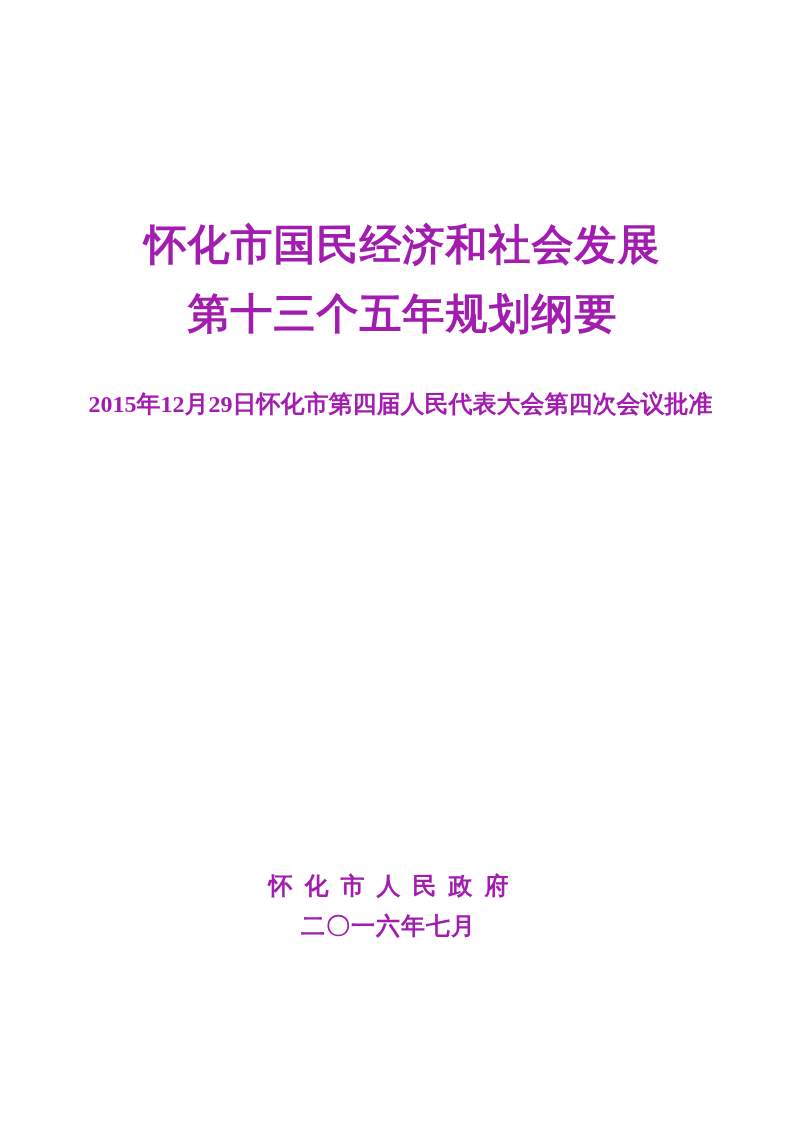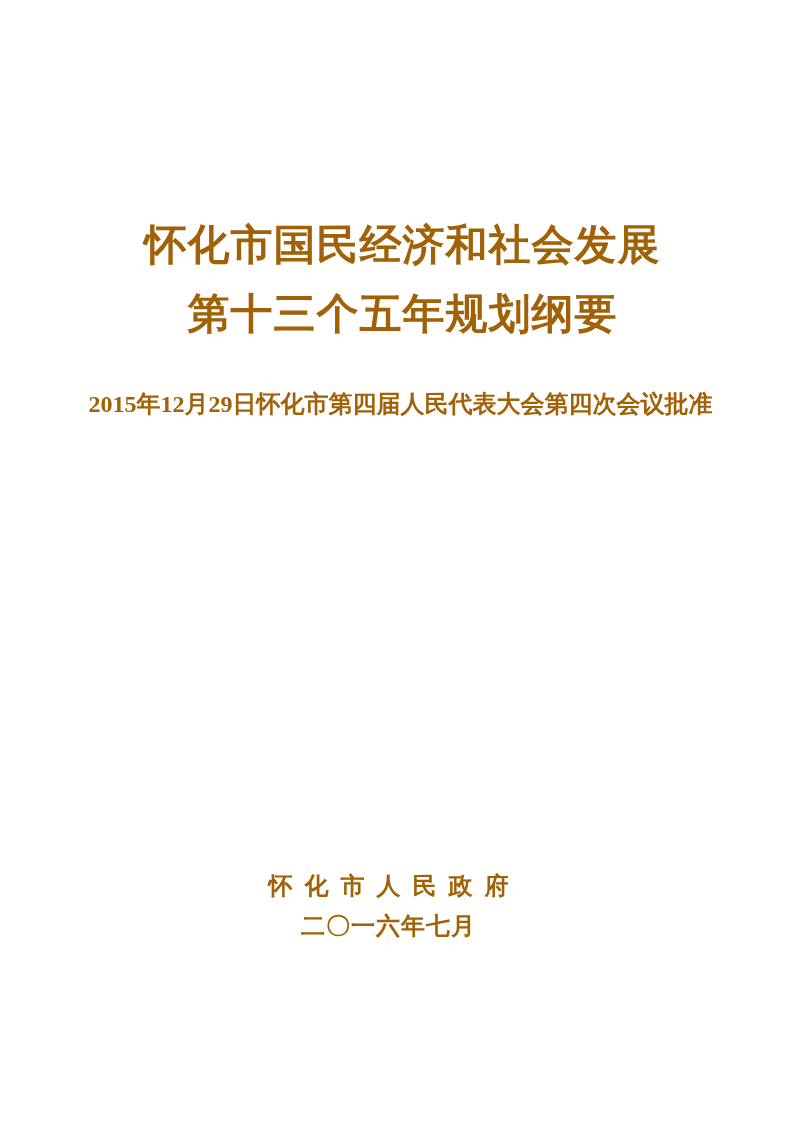--- a/index.html
+++ b/index.html
@@ -5,21 +5,21 @@
   html, body {
     margin: 0;
     padding: 0;
     background: #ffffff;
   }
   .page {
     position: relative;
     width: 793px;
     height: 1122px;
     background: #ffffff;
-    color: #a16207;
+    color: #a21caf;
     font-family: "Liberation Serif", "DejaVu Serif", serif;
     overflow: hidden;
   }
   .center-line {
     position: absolute;
     left: 0;
     width: 100%;
     text-align: center;
     white-space: nowrap;
   }

